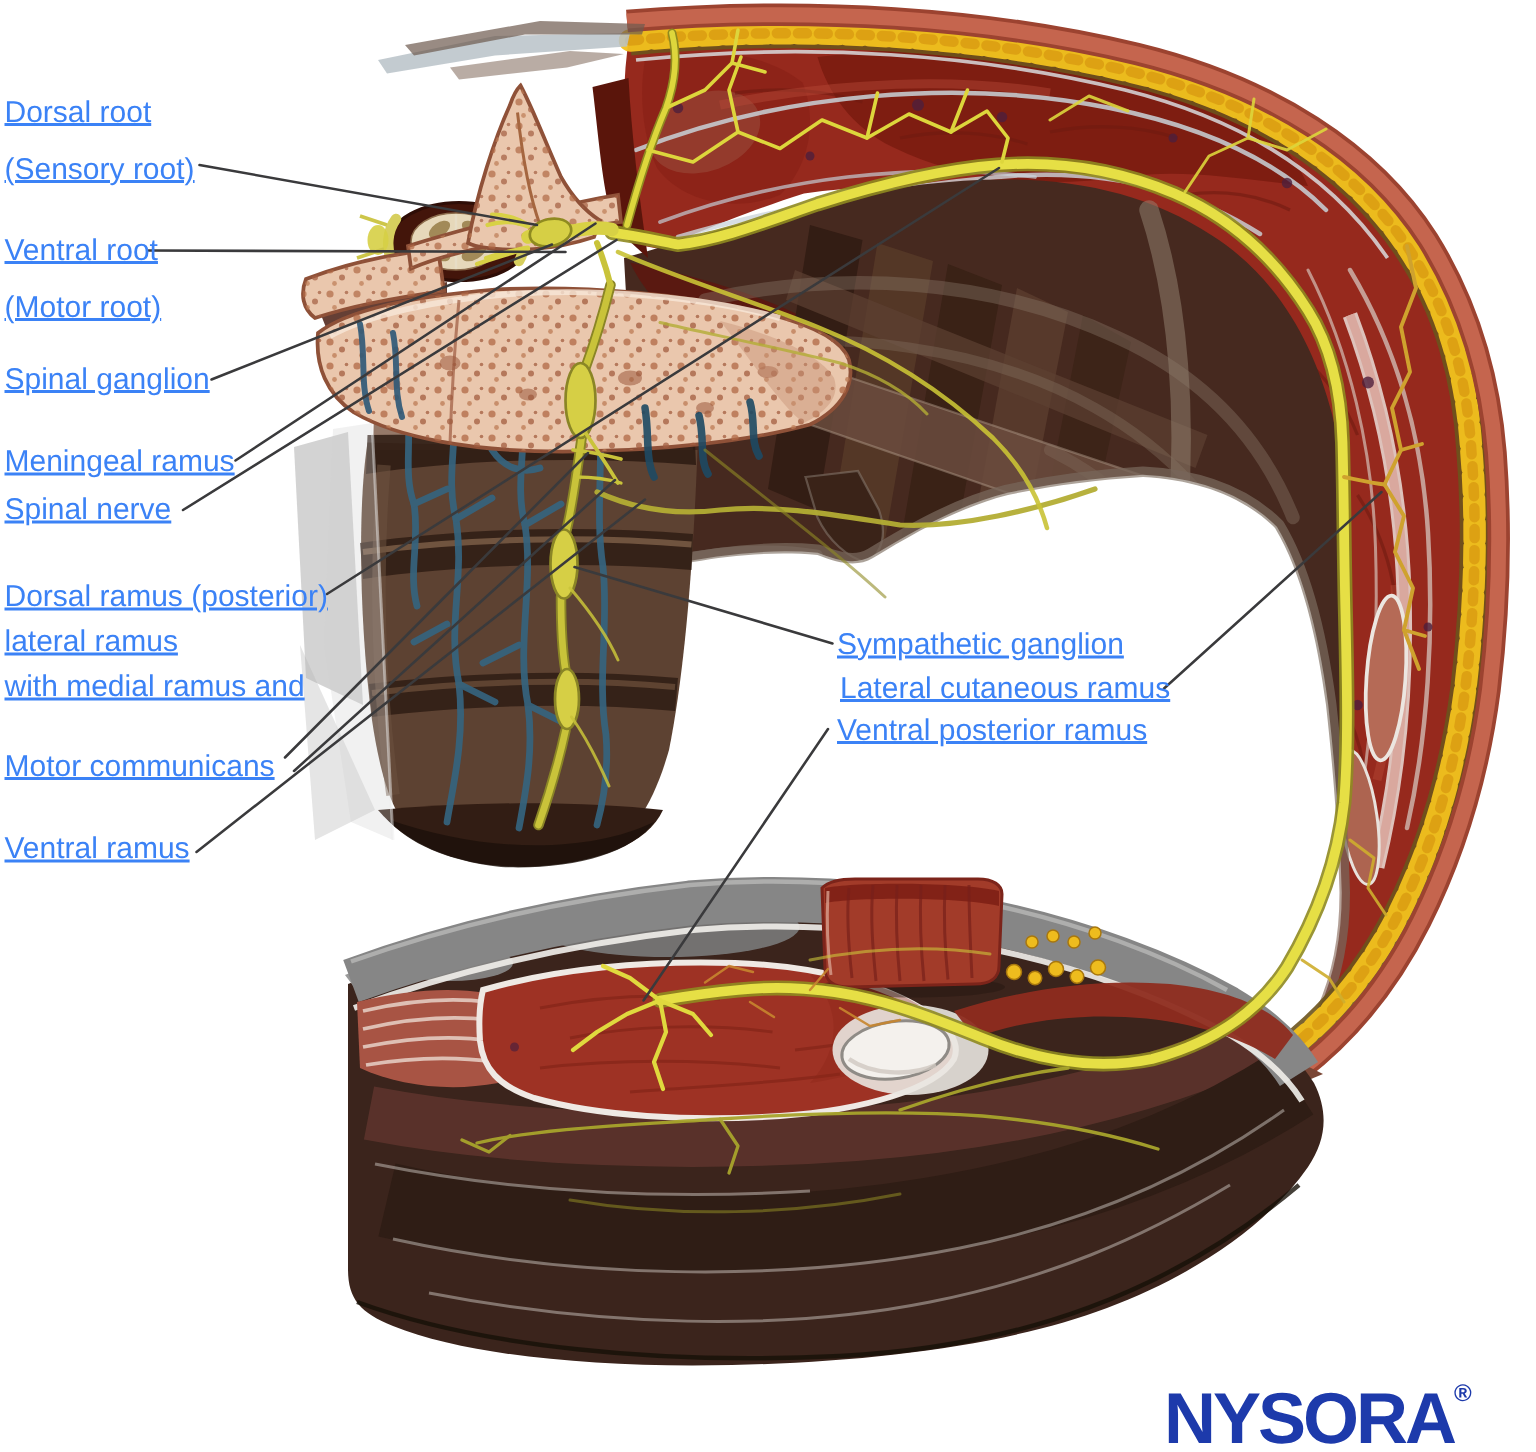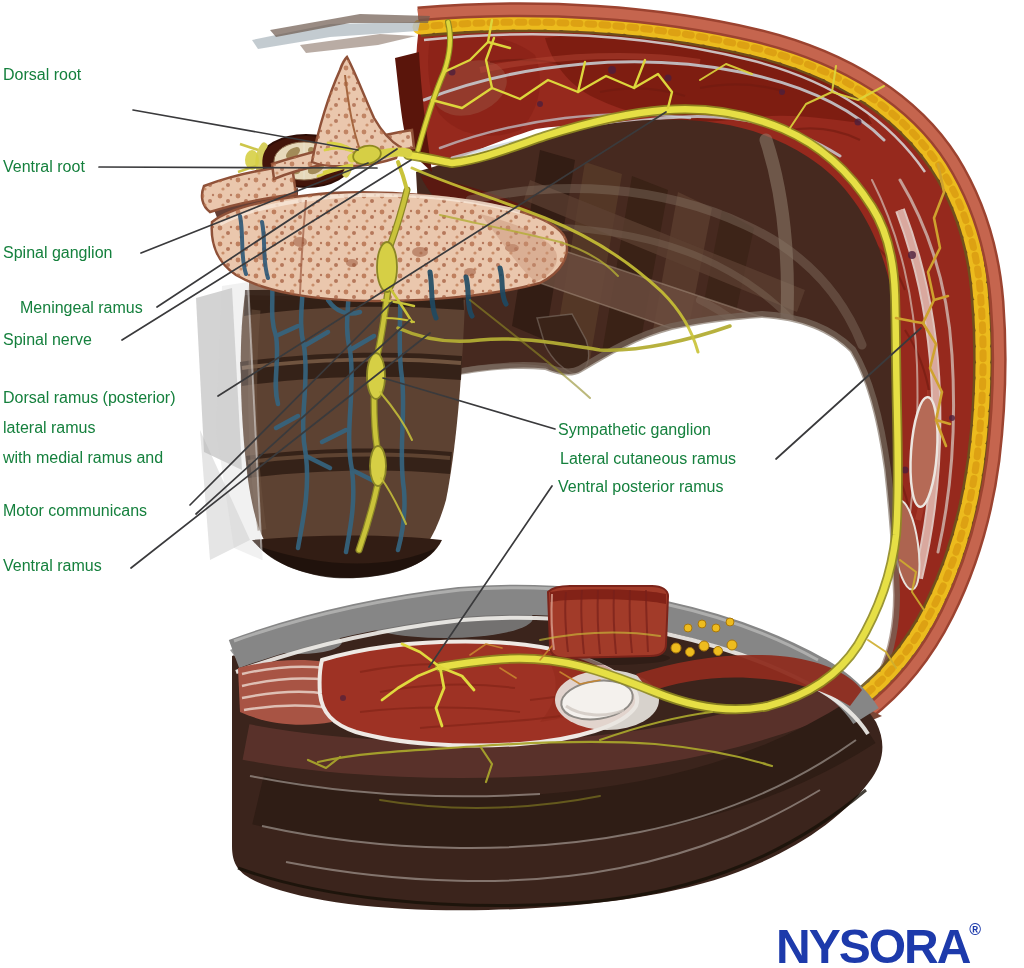--- a/index.html
+++ b/index.html
@@ -1,19 +1,19 @@
 <!DOCTYPE html>
 <html><head>
 <meta charset="utf-8">
 <style>
   html,body{margin:0;padding:0;background:#ffffff;}
   #stage{position:relative;width:1024px;height:968px;background:#ffffff;overflow:hidden;
          font-family:"Liberation Sans","DejaVu Sans",sans-serif;}
   #art{position:absolute;left:0;top:0;}
-  .lbl{position:absolute;color:#15803d;font-size:16px;line-height:24px;white-space:nowrap;}
+  .lbl{position:absolute;color:#3b82f6;font-size:20px;line-height:24px;white-space:nowrap;text-decoration:underline;}
   .lbl.two{line-height:38px;}
   .lbl.three{line-height:30px;}
   #logo{position:absolute;left:776px;top:899px;color:#1d3aab;font-weight:bold;
         font-size:48px;letter-spacing:-2px;margin-top:20px;}
   #logo sup{font-size:16px;letter-spacing:0;vertical-align:28px;}
 </style>
 </head>
 <body>
 
 <div id="stage">
@@ -405,26 +405,28 @@
     <line x1="196" y1="514" x2="410" y2="320"></line>
     <line x1="131" y1="568" x2="430" y2="333"></line>
     <line x1="555" y1="429" x2="383" y2="378"></line>
     <line x1="776" y1="459" x2="921" y2="328"></line>
     <line x1="552" y1="486" x2="429" y2="667"></line>
   </g>
 </svg>
 
 <div class="lbl two" style="left:3px;top:56px">
   <div>Dorsal root</div>
+  <div>(Sensory root)</div>
 </div>
 <div class="lbl two" style="left:3px;top:148px">
   <div>Ventral root</div>
+  <div>(Motor root)</div>
 </div>
 <div class="lbl" style="left:3px;top:241px">Spinal ganglion</div>
-<div class="lbl" style="left:20px;top:296px">Meningeal ramus</div>
+<div class="lbl" style="left:3px;top:296px">Meningeal ramus</div>
 <div class="lbl" style="left:3px;top:328px">Spinal nerve</div>
 <div class="lbl three" style="left:3px;top:383px">
   <div>Dorsal ramus (posterior)</div>
   <div>lateral ramus</div>
   <div>with medial ramus and</div>
 </div>
 <div class="lbl" style="left:3px;top:499px">Motor communicans</div>
 <div class="lbl" style="left:3px;top:554px">Ventral ramus</div>
 <div class="lbl" style="left:558px;top:418px">Sympathetic ganglion</div>
 <div class="lbl" style="left:560px;top:447px">Lateral cutaneous ramus</div>

